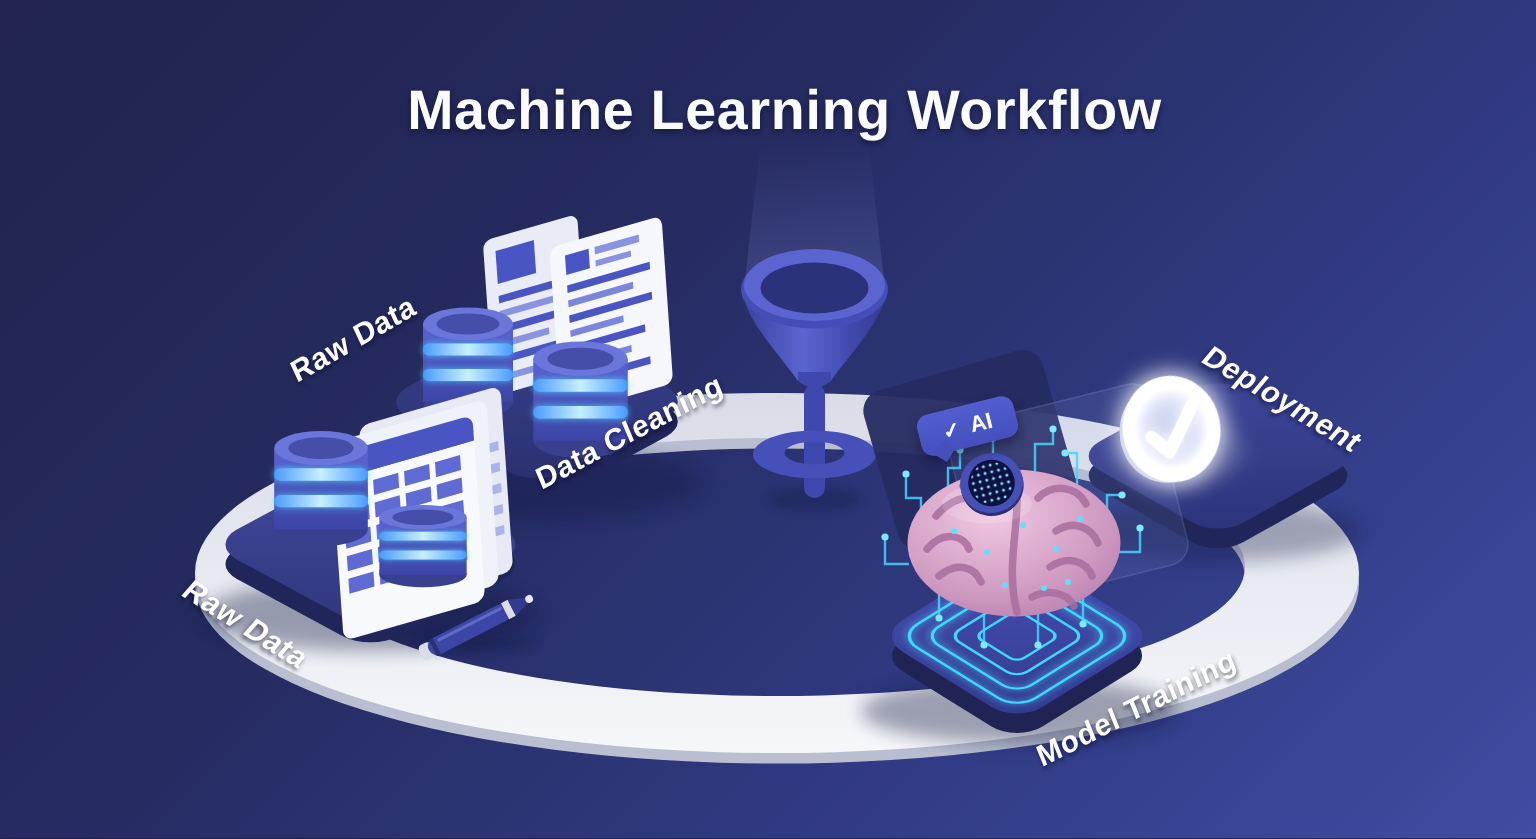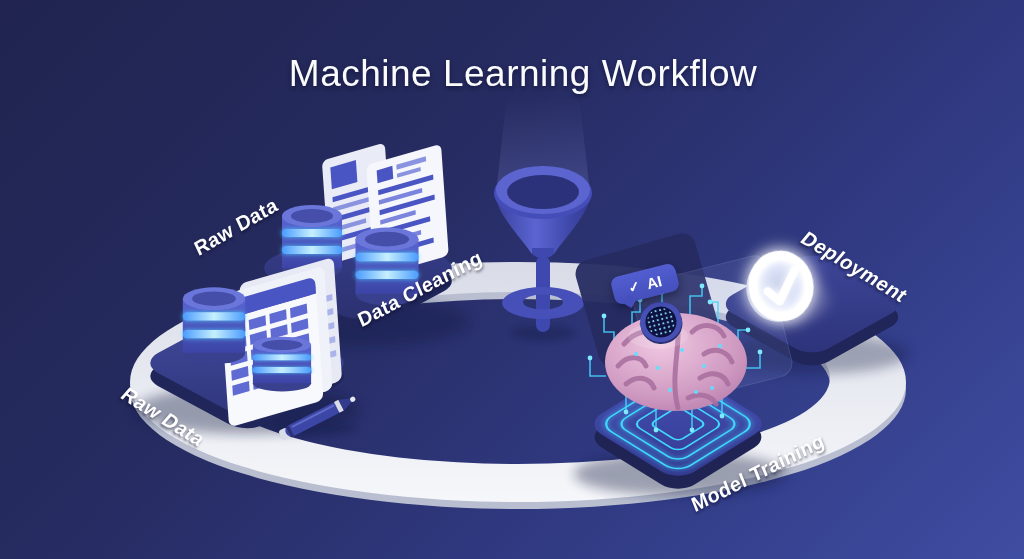--- a/index.html
+++ b/index.html
@@ -4,21 +4,21 @@
 <style>
   html,body{margin:0;padding:0;background:#1c2048;}
   .stage{
     position:relative;width:1024px;height:559px;overflow:hidden;
     background:linear-gradient(135deg,#20244f 0%,#262b61 38%,#313b84 70%,#3f4da2 100%);
     font-family:"Liberation Sans",sans-serif;
   }
   .stage svg{position:absolute;left:0;top:0;}
   .title{
     position:absolute;left:523px;top:74px;transform:translate(-50%,-50%);
-    color:#fbfcfe;font-size:37px;font-weight:400;letter-spacing:.5px;white-space:nowrap;
+    color:#fbfcfe;font-size:37px;font-weight:700;letter-spacing:.5px;white-space:nowrap;
     text-shadow:0 2px 4px rgba(8,10,35,.55);z-index:6;
   }
   .stage-label{
     position:absolute;color:#ffffff;font-size:20px;font-weight:700;letter-spacing:.4px;
     white-space:nowrap;text-shadow:0 2px 3px rgba(8,10,35,.55);z-index:6;
   }
   .lbl-raw-top{left:236px;top:227px;transform:translate(-50%,-50%) rotate(-30deg) skewX(-5deg);}
   .lbl-clean{left:420px;top:289px;transform:translate(-50%,-50%) rotate(-28deg) skewX(-5deg);}
   .lbl-raw-left{left:163px;top:417px;transform:translate(-50%,-50%) rotate(32deg) skewX(-9deg);}
   .lbl-train{left:758px;top:473px;transform:translate(-50%,-50%) rotate(-27deg) skewX(-5deg);}

